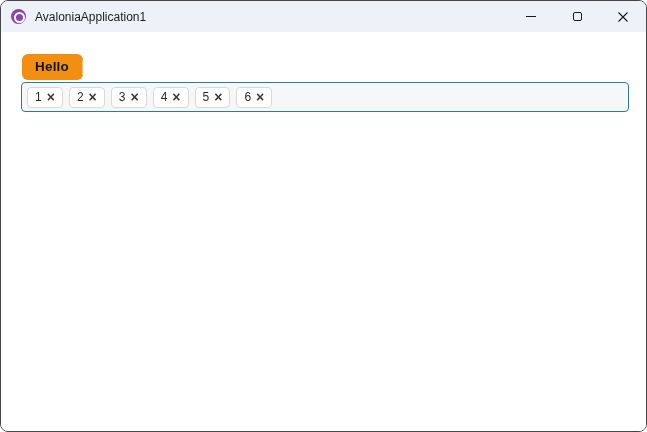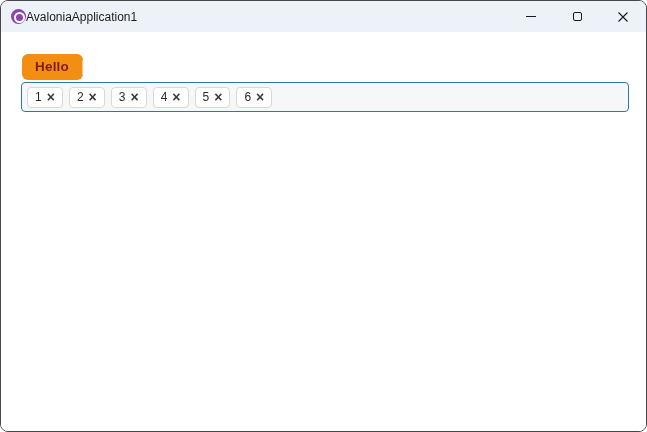--- a/index.html
+++ b/index.html
@@ -30,20 +30,21 @@
   }
   .app-logo::after {
     content:"";
     position:absolute;
     left:3px; top:3px;
     width:7px; height:7px;
     border:2px solid #ffffff;
     border-radius:50%;
   }
   .titlebar-title {
+    margin-left:9px;
     font-size:12px;
     color:#1C1C1C;
     white-space:nowrap;
   }
   .caption-buttons {
     margin-left:auto;
     display:flex;
     height:31px;
   }
   .caption-btn {
@@ -61,21 +62,21 @@
 
   
   .tabstrip {
     position:absolute;
     left:21px; top:22px;
     height:26px;
     display:inline-flex;
     align-items:center;
     background:#F28E12;
     border-radius:6px;
-    color:#7f1d1d;
+    color:#0f172a;
   }
   .tab-item {
     padding:0 13px;
     font-size:13.5px;
     font-weight:bold;
     line-height:26px;
     letter-spacing:.2px;
   }
   .tab-divider {
     width:1px; height:15px;

